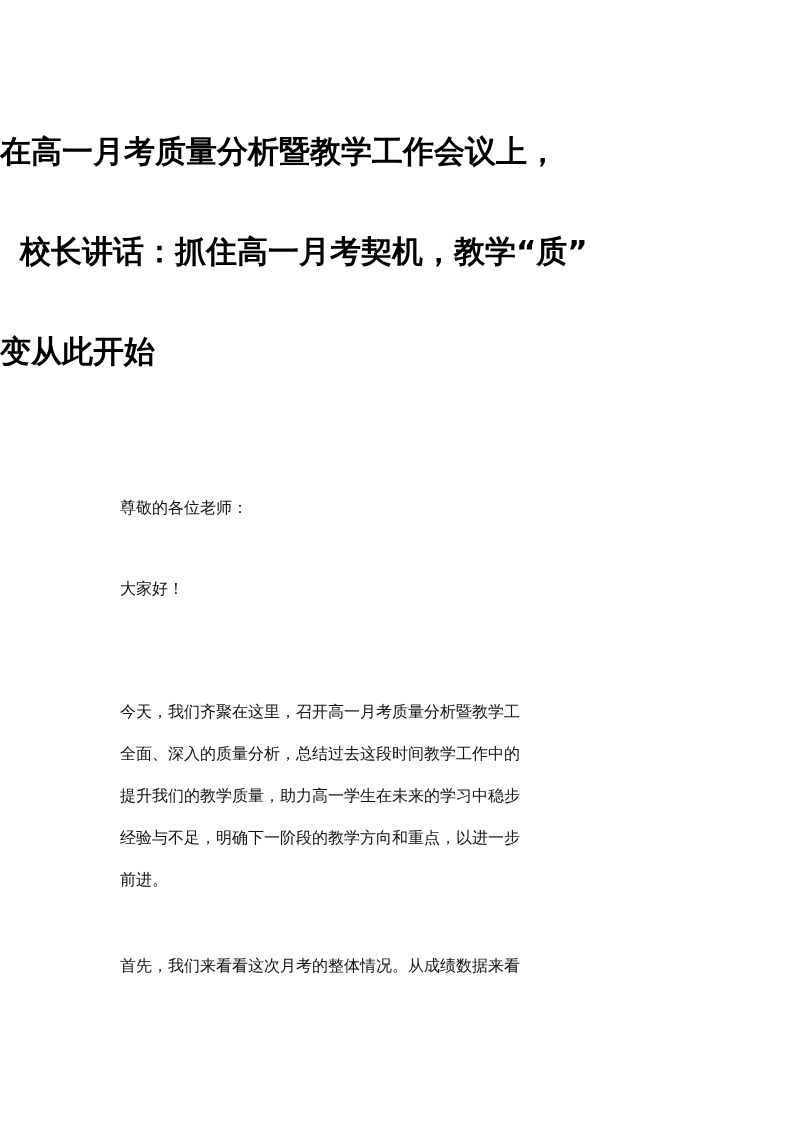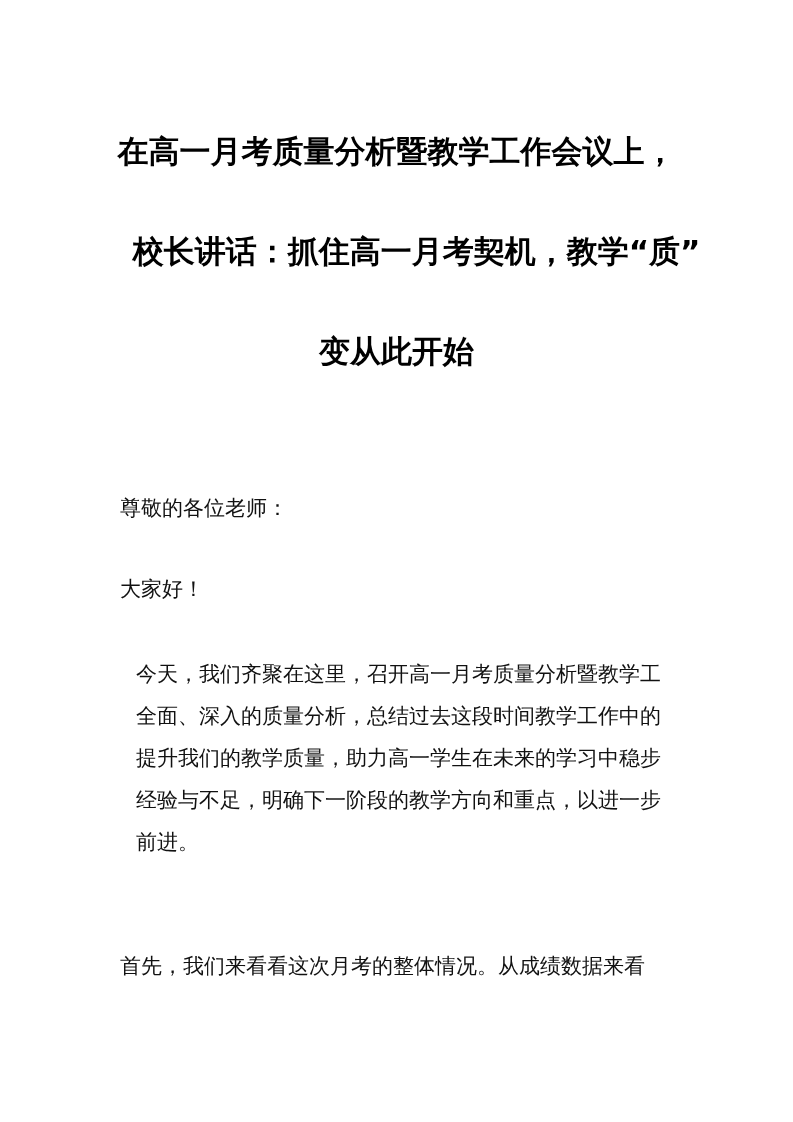--- a/index.html
+++ b/index.html
@@ -1,35 +1,35 @@
 <!DOCTYPE html>
 <html><head>
 <meta charset="utf-8">
 <style>
   html, body { margin: 0; padding: 0; background: #ffffff; }
   body { width: 793px; height: 1122px; position: relative; overflow: hidden;
          font-family: "DejaVu Sans", "Liberation Sans", sans-serif; color: #000; }
-  .title-line { position: absolute; left: 0; width: 793px; text-align: center;
+  .title-line { position: absolute; left: 0; width: 793px; text-align: left;
                 font-weight: bold; font-size: 31px; line-height: 40px; letter-spacing: 0px; white-space: nowrap; }
-  .para { position: absolute; left: 120px; width: 556px; font-size: 21px; line-height: 42px;
+  .para { position: absolute; left: 120px; width: 556px; font-size: 16px; line-height: 42px;
           text-align: justify; color: #111; }
   .para span.line { display: block; white-space: nowrap; }
 </style>
 </head>
 <body>
 
 <div>
   <div class="title-line" style="top:131px;">在高一月考质量分析暨教学工作会议上，</div>
   <div class="title-line" style="top:231px;padding-left:20px;">校长讲话：抓住高一月考契机，教学“质”</div>
   <div class="title-line" style="top:331px;">变从此开始</div>
 
   <div class="para" style="top:487px;">尊敬的各位老师：</div>
   <div class="para" style="top:568px;">大家好！</div>
 
-  <div class="para" style="top:653px;margin-left:16px;">
+  <div class="para" style="top:691px;">
     <span class="line">今天，我们齐聚在这里，召开高一月考质量分析暨教学工</span>
     <span class="line">全面、深入的质量分析，总结过去这段时间教学工作中的</span>
     <span class="line">提升我们的教学质量，助力高一学生在未来的学习中稳步</span>
     <span class="line">经验与不足，明确下一阶段的教学方向和重点，以进一步</span>
     <span class="line">前进。</span>
   </div>
 
   <div class="para" style="top:945px;">
     <span class="line">首先，我们来看看这次月考的整体情况。从成绩数据来看</span>
   </div>

